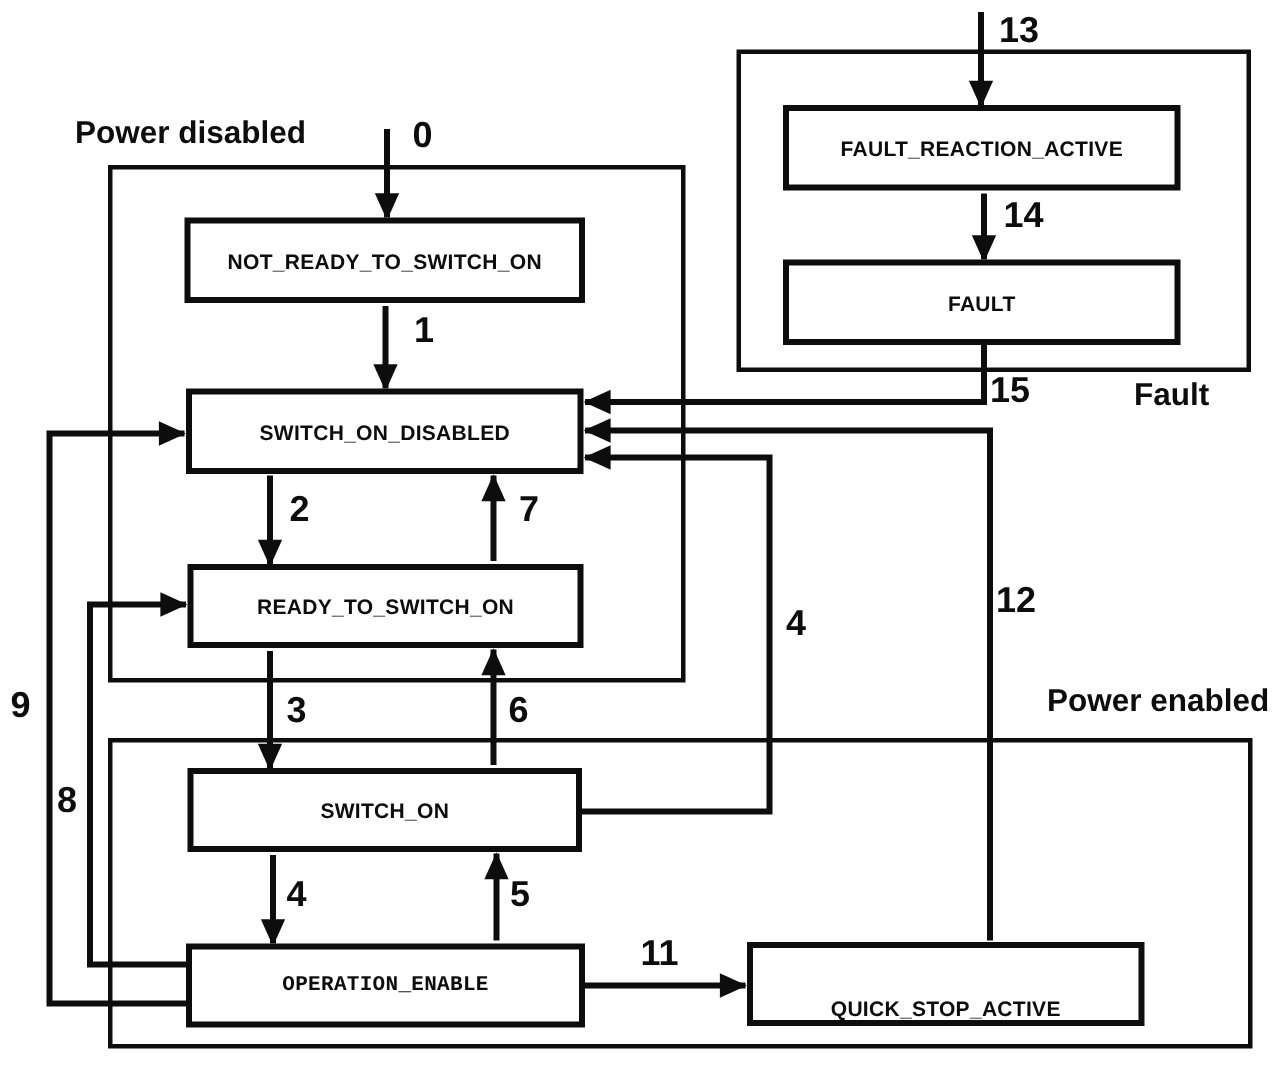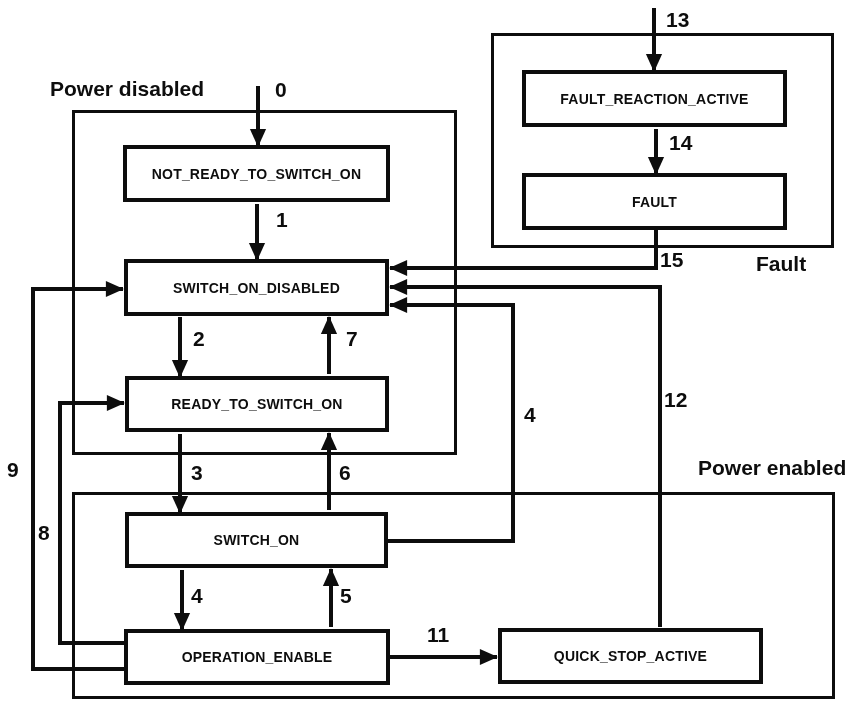--- a/index.html
+++ b/index.html
@@ -40,35 +40,35 @@
   .rlabel {
     position: absolute;
     font-weight: bold;
     font-size: 21px;
     line-height: 1;
     white-space: nowrap;
   }
   .tnum {
     position: absolute;
     font-weight: bold;
-    font-size: 21px;
+    font-size: 24px;
     line-height: 1;
     white-space: nowrap;
   }
   
   #rg-power-disabled { left: 72px;  top: 110px; width: 385px; height: 345px; }
   #rg-power-enabled  { left: 72px;  top: 492px; width: 763px; height: 207px; }
   #rg-fault          { left: 491px; top: 33px;  width: 343px; height: 215px; }
   
   #st-not-ready      { left: 123px; top: 145px; width: 267px; height: 57px; }
   #st-sod            { left: 124px; top: 259px; width: 265px; height: 57px; }
   #st-ready          { left: 125px; top: 376px; width: 264px; height: 56px; }
   #st-switch-on      { left: 125px; top: 512px; width: 263px; height: 56px; }
-  #st-op-enable      { left: 124px; top: 629px; width: 266px; height: 56px; }
-  #st-quick-stop     { left: 498px; top: 628px; width: 265px; height: 56px; }
+  #st-op-enable      { left: 124px; top: 629px; width: 266px; height: 56px; font-family: Liberation Mono, monospace; }
+  #st-quick-stop     { left: 498px; top: 628px; width: 265px; height: 56px; align-items: flex-end; }
   #st-fault-reaction { left: 522px; top: 70px;  width: 265px; height: 57px; }
   #st-fault          { left: 522px; top: 173px; width: 265px; height: 57px; }
   
   #lb-power-disabled { left: 50px;  top: 78px;  }
   #lb-power-enabled  { left: 698px; top: 457px; }
   #lb-fault          { left: 756px; top: 253px; }
   
   #tn-0  { left: 275px; top: 79px;  }
   #tn-1  { left: 276px; top: 209px; }
   #tn-2  { left: 193px; top: 328px; }

